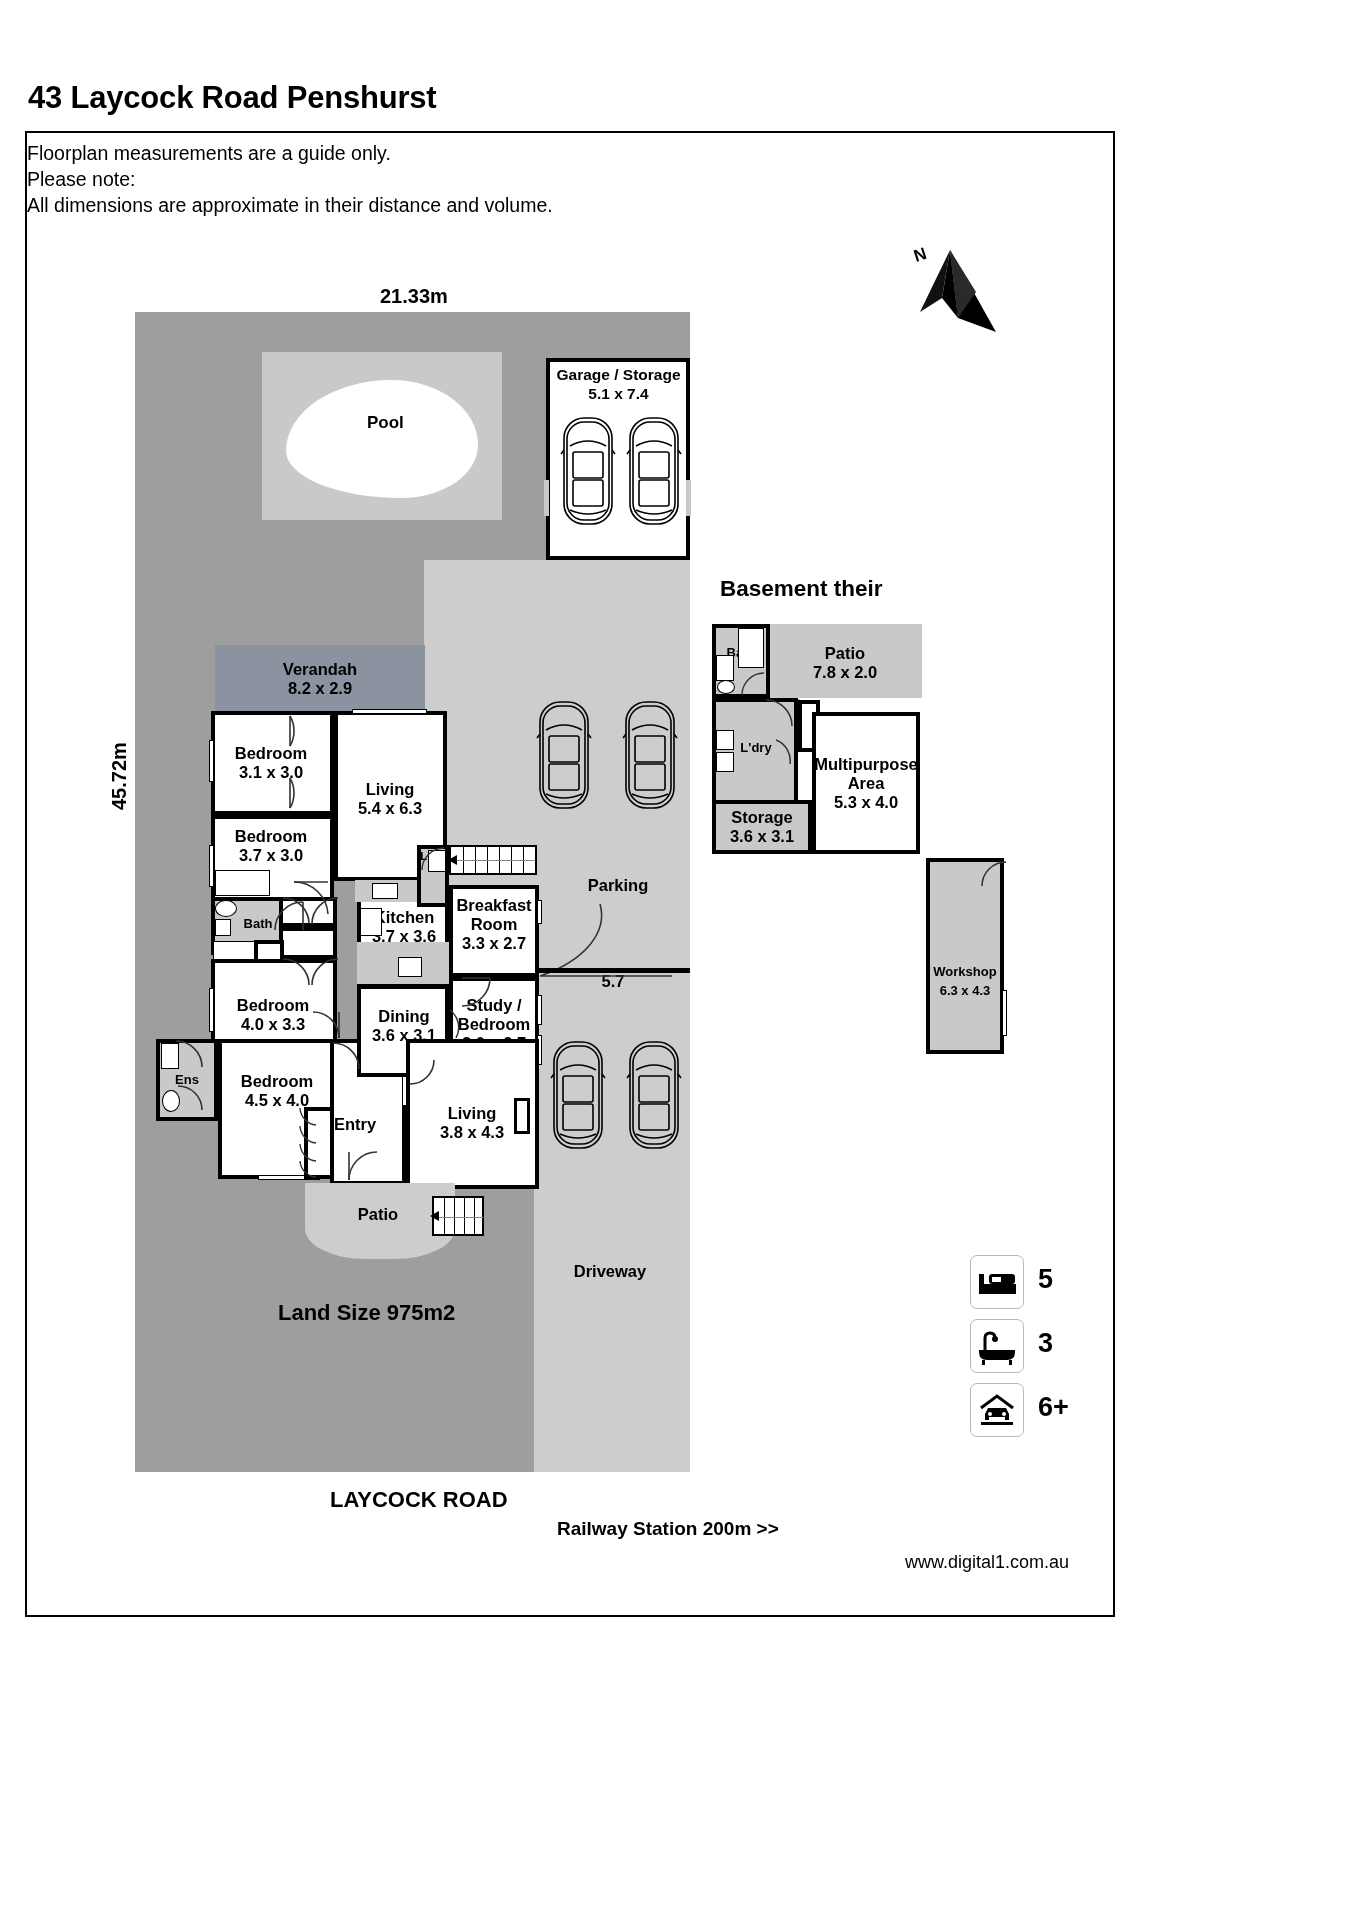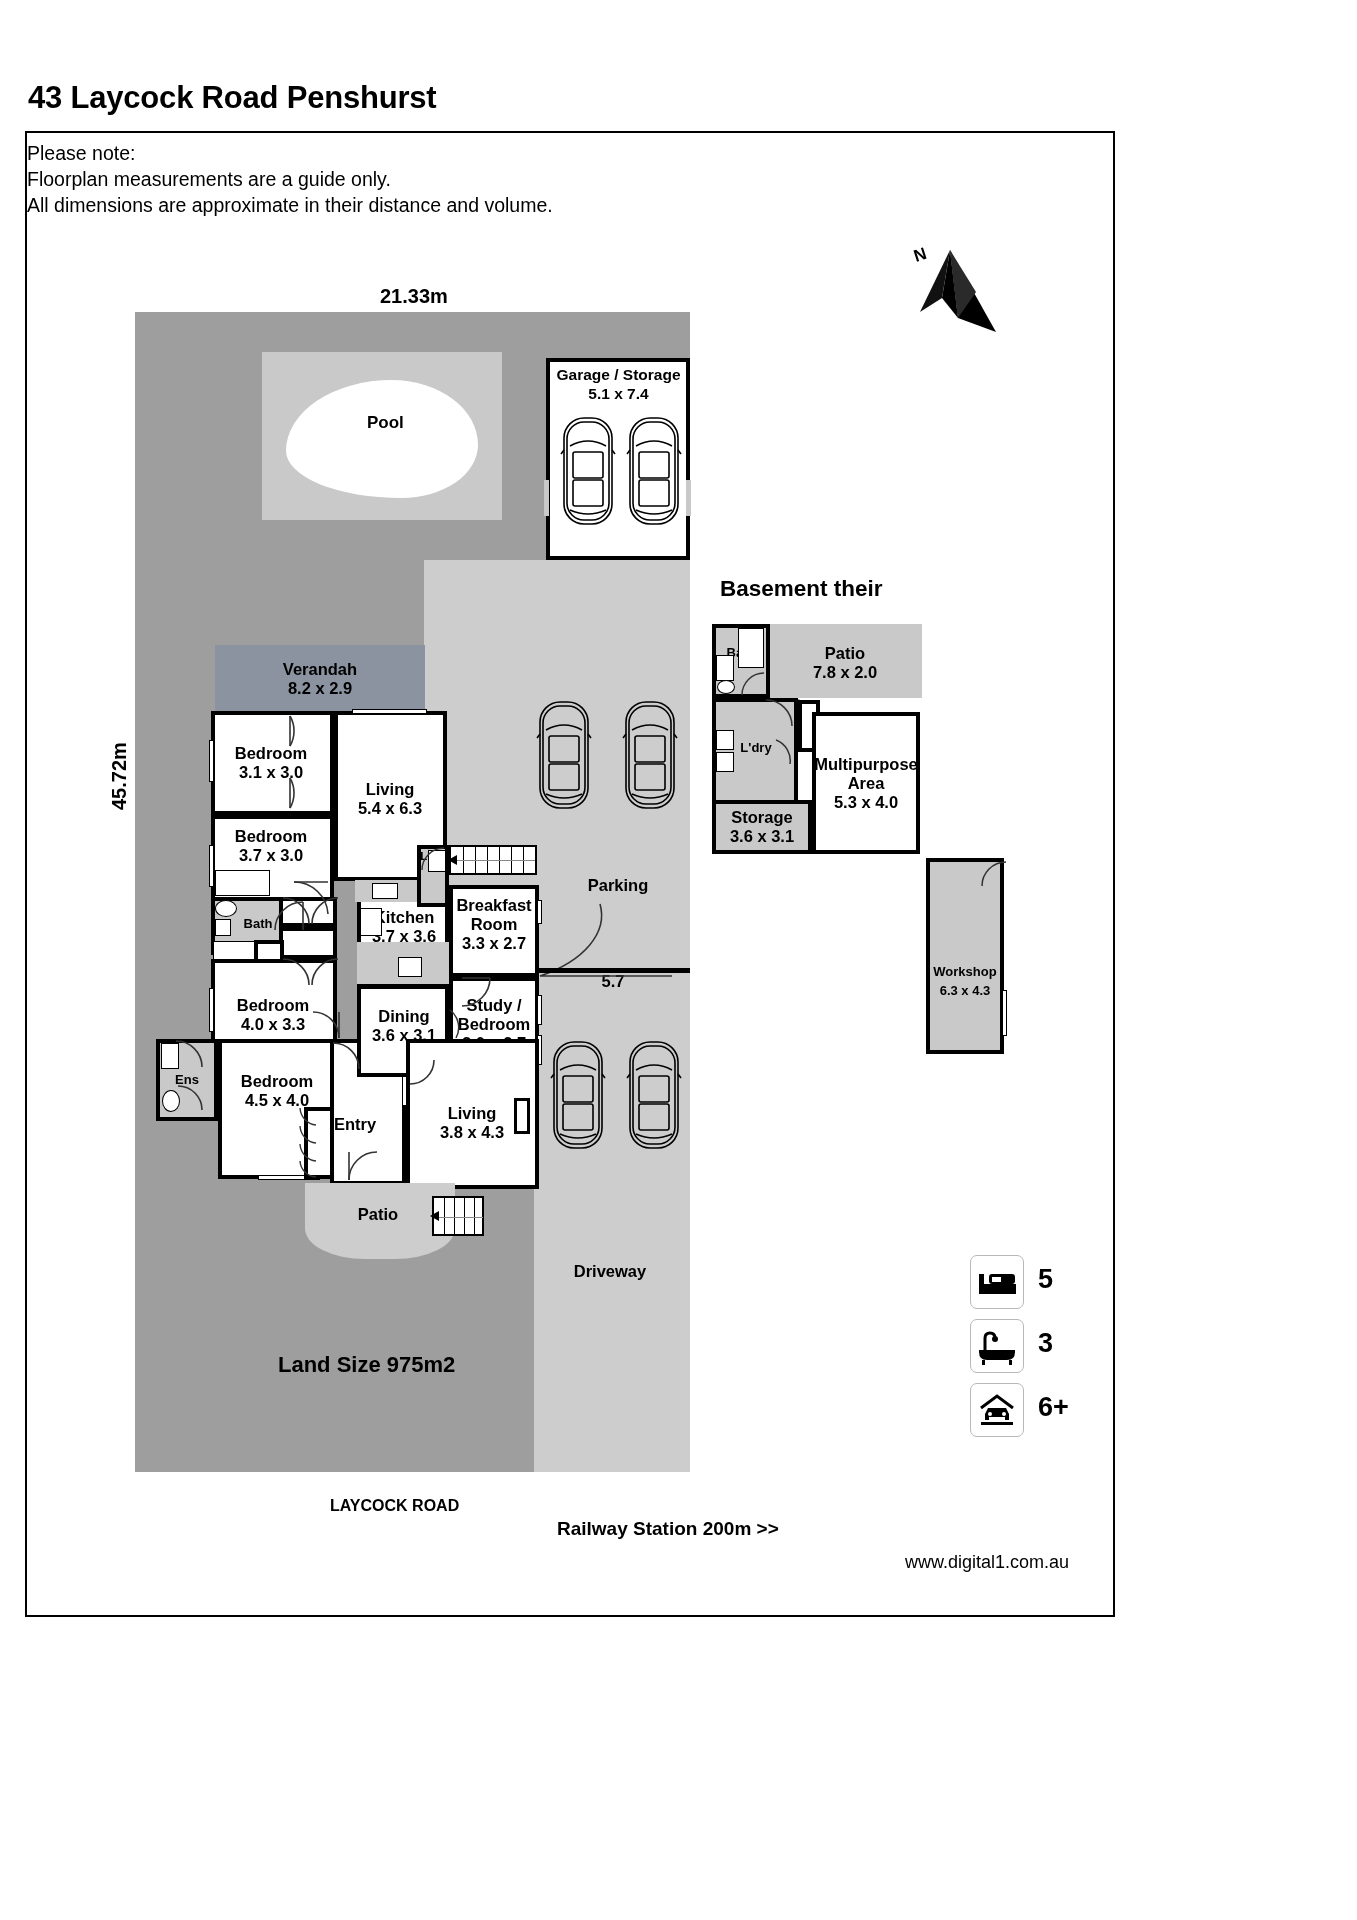--- a/index.html
+++ b/index.html
@@ -47,26 +47,26 @@
     position:absolute; left:380px; top:285px;
     font-size:20px; font-weight:bold;
   }
   .dim-left {
     position:absolute; left:108px; top:810px;
     font-size:20px; font-weight:bold;
     transform:rotate(-90deg); transform-origin:left top;
     white-space:nowrap;
   }
   .land-size {
-    position:absolute; left:278px; top:1352px;
+    position:absolute; left:278px; top:1300px;
     font-size:22px; font-weight:bold;
   }
   .road-label {
     position:absolute; left:330px; top:1487px;
-    font-size:16px; font-weight:bold;margin-top:10px;
+    font-size:22px; font-weight:bold;
   }
   .station-label {
     position:absolute; left:557px; top:1518px;
     font-size:19px; font-weight:bold;
   }
   .website {
     position:absolute; left:905px; top:1552px;
     font-size:18px;
   }
 
@@ -173,22 +173,22 @@
   
   .compass { position:absolute; left:900px; top:240px; }
 </style>
 </head>
 <body>
 
 <div class="page-title">43 Laycock Road Penshurst</div>
 
 <div class="note-box"></div>
 <div class="note-text">
+  <div>Floorplan measurements are a guide only.</div>
   <div>Please note:</div>
-  <div>Floorplan measurements are a guide only.</div>
   <div>All dimensions are approximate in their distance and volume.</div>
 </div>
 
 <div class="land"></div>
 <div class="driveway-upper"></div>
 <div class="driveway"></div>
 
 <div class="dim-top">21.33m</div>
 <div class="dim-left">45.72m</div>
 <div class="land-size">Land Size 975m2</div>

